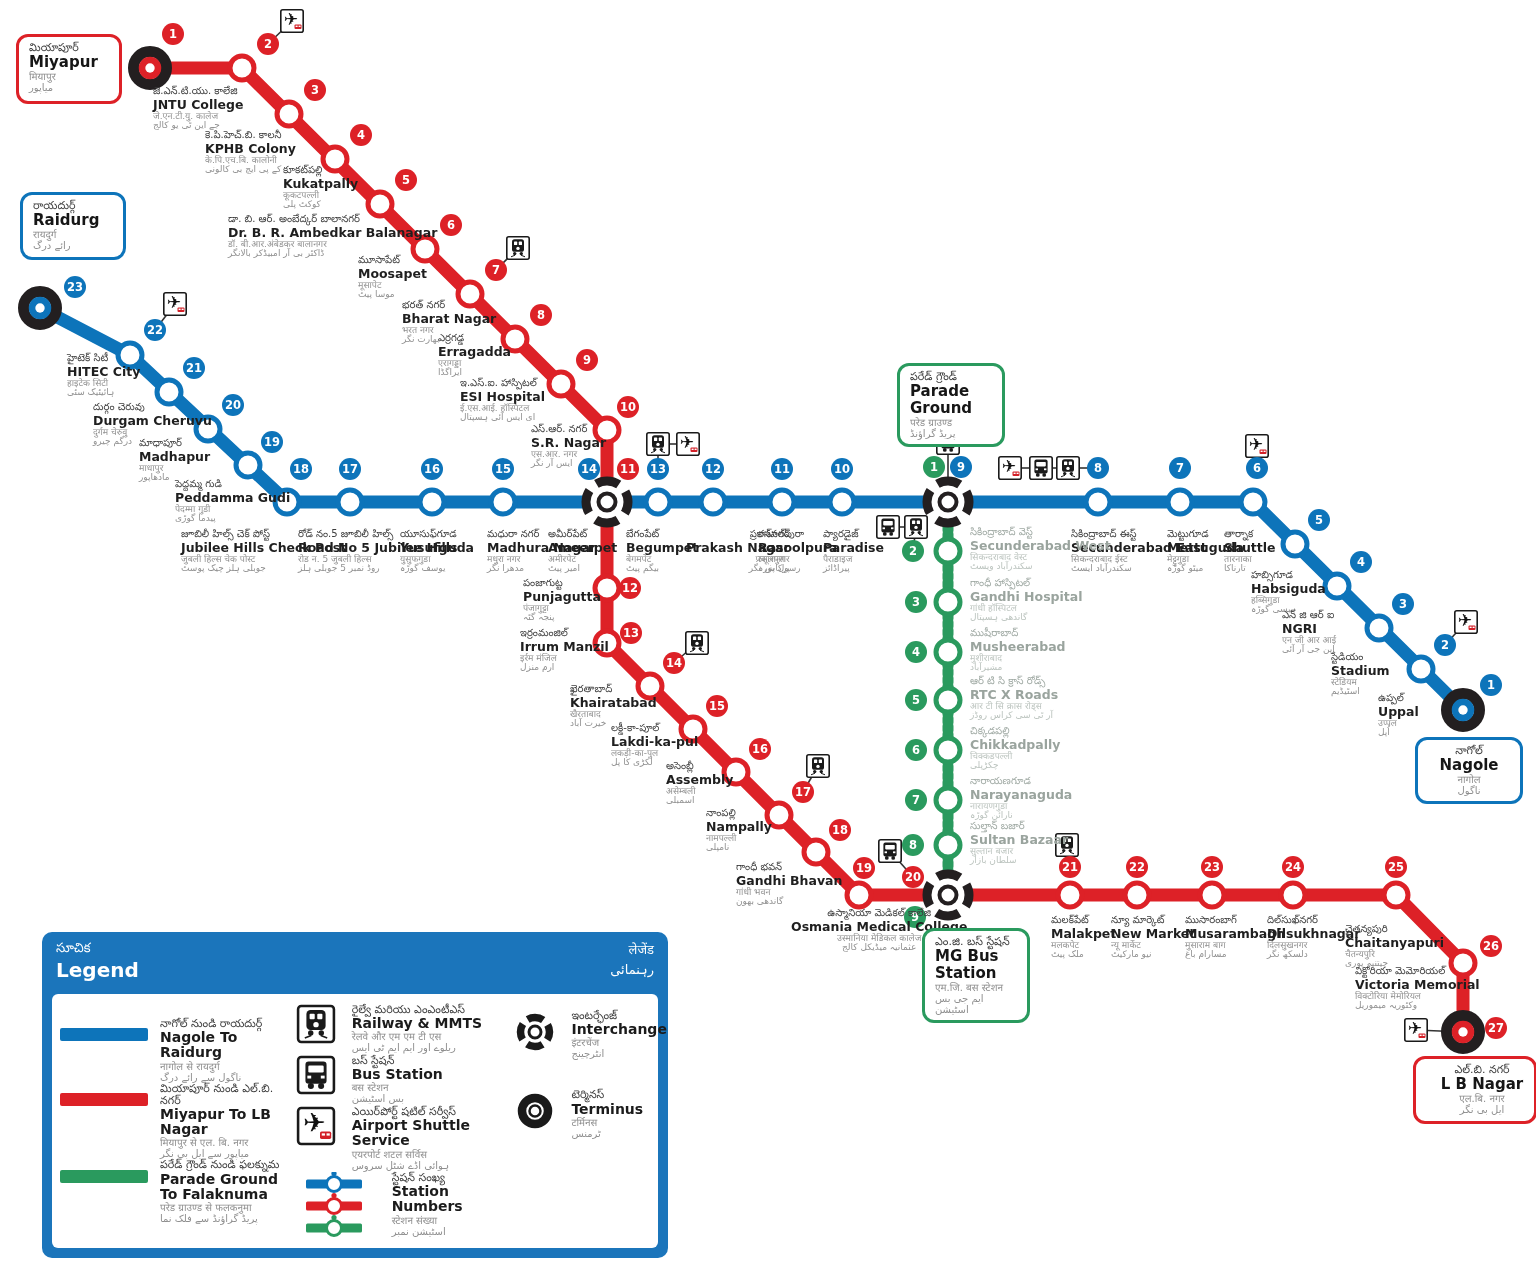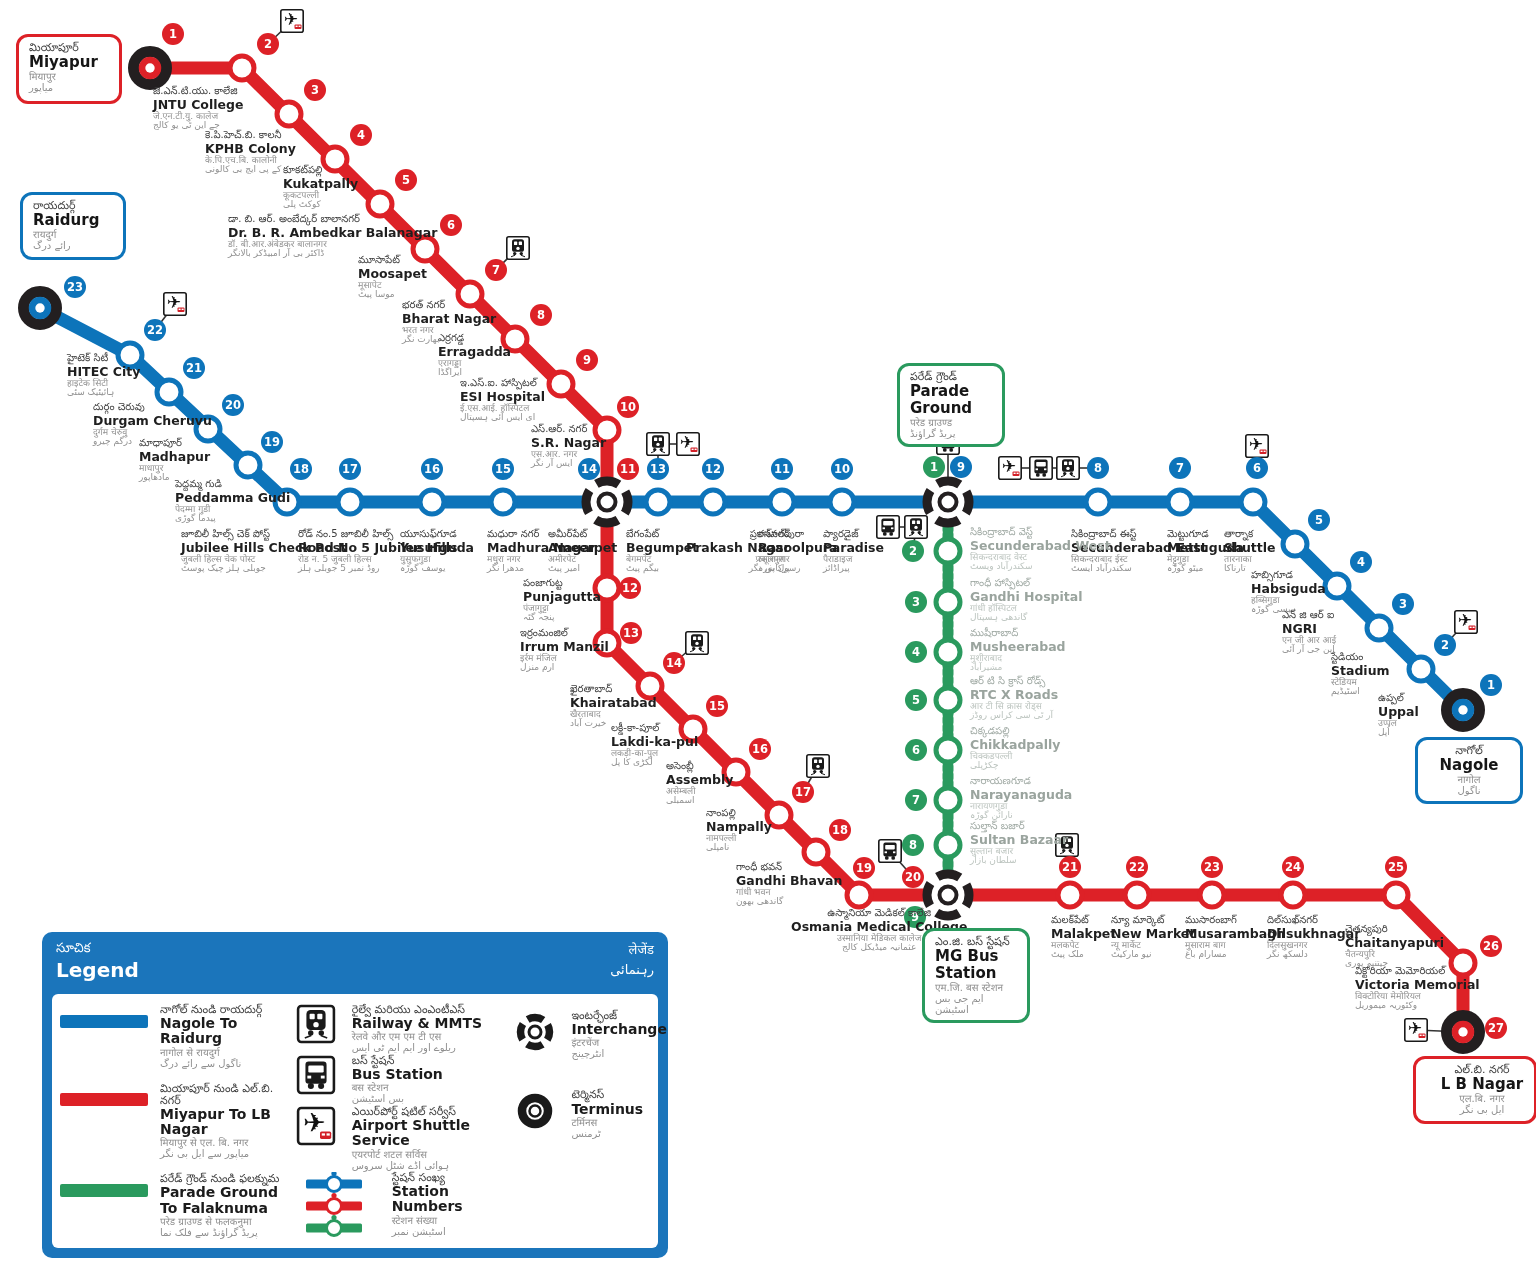--- a/index.html
+++ b/index.html
@@ -26,21 +26,21 @@
           box-sizing:border-box;}
   .lg-head{position:absolute;left:0;top:0;right:0;height:62px;color:#fff;}
   .lg-head .hl{position:absolute;left:14px;top:8px;}
   .lg-head .hl .t1{font-size:13px;}
   .lg-head .hl .t2{font-size:20px;font-weight:700;}
   .lg-head .hr{position:absolute;right:14px;top:8px;text-align:right;}
   .lg-head .hr div{font-size:13px;line-height:1.5;}
   .lg-body{position:absolute;left:10px;right:10px;top:62px;bottom:10px;background:#fff;
            border-radius:6px;display:flex;padding:10px 6px;box-sizing:border-box;}
   .lg-col{display:flex;flex-direction:column;justify-content:space-between;}
-  .lg-col.c1{width:39%;}
+  .lg-col.c1{width:39%;justify-content:center;}
   .lg-col.c2{width:37%;}
   .lg-col.c3{width:24%;justify-content:flex-start;gap:30px;padding-top:6px;}
   .lg-item{display:flex;align-items:flex-start;gap:10px;}
   .lg-sw{flex:0 0 92px;display:flex;justify-content:center;align-items:center;min-height:34px;}
   .lg-col.c2 .lg-sw,.lg-col.c3 .lg-sw{flex:0 0 52px;}
   .lg-txt{line-height:1.1;}
   .lg-txt .te{display:block;font-size:11px;color:#3a3a3a;}
   .lg-txt .en{display:block;font-size:14px;font-weight:700;color:#1b1b1b;}
   .lg-txt .hi{display:block;font-size:10px;color:#8f8f8f;}
   .lg-txt .ur{display:block;font-size:10px;color:#8f8f8f;}

